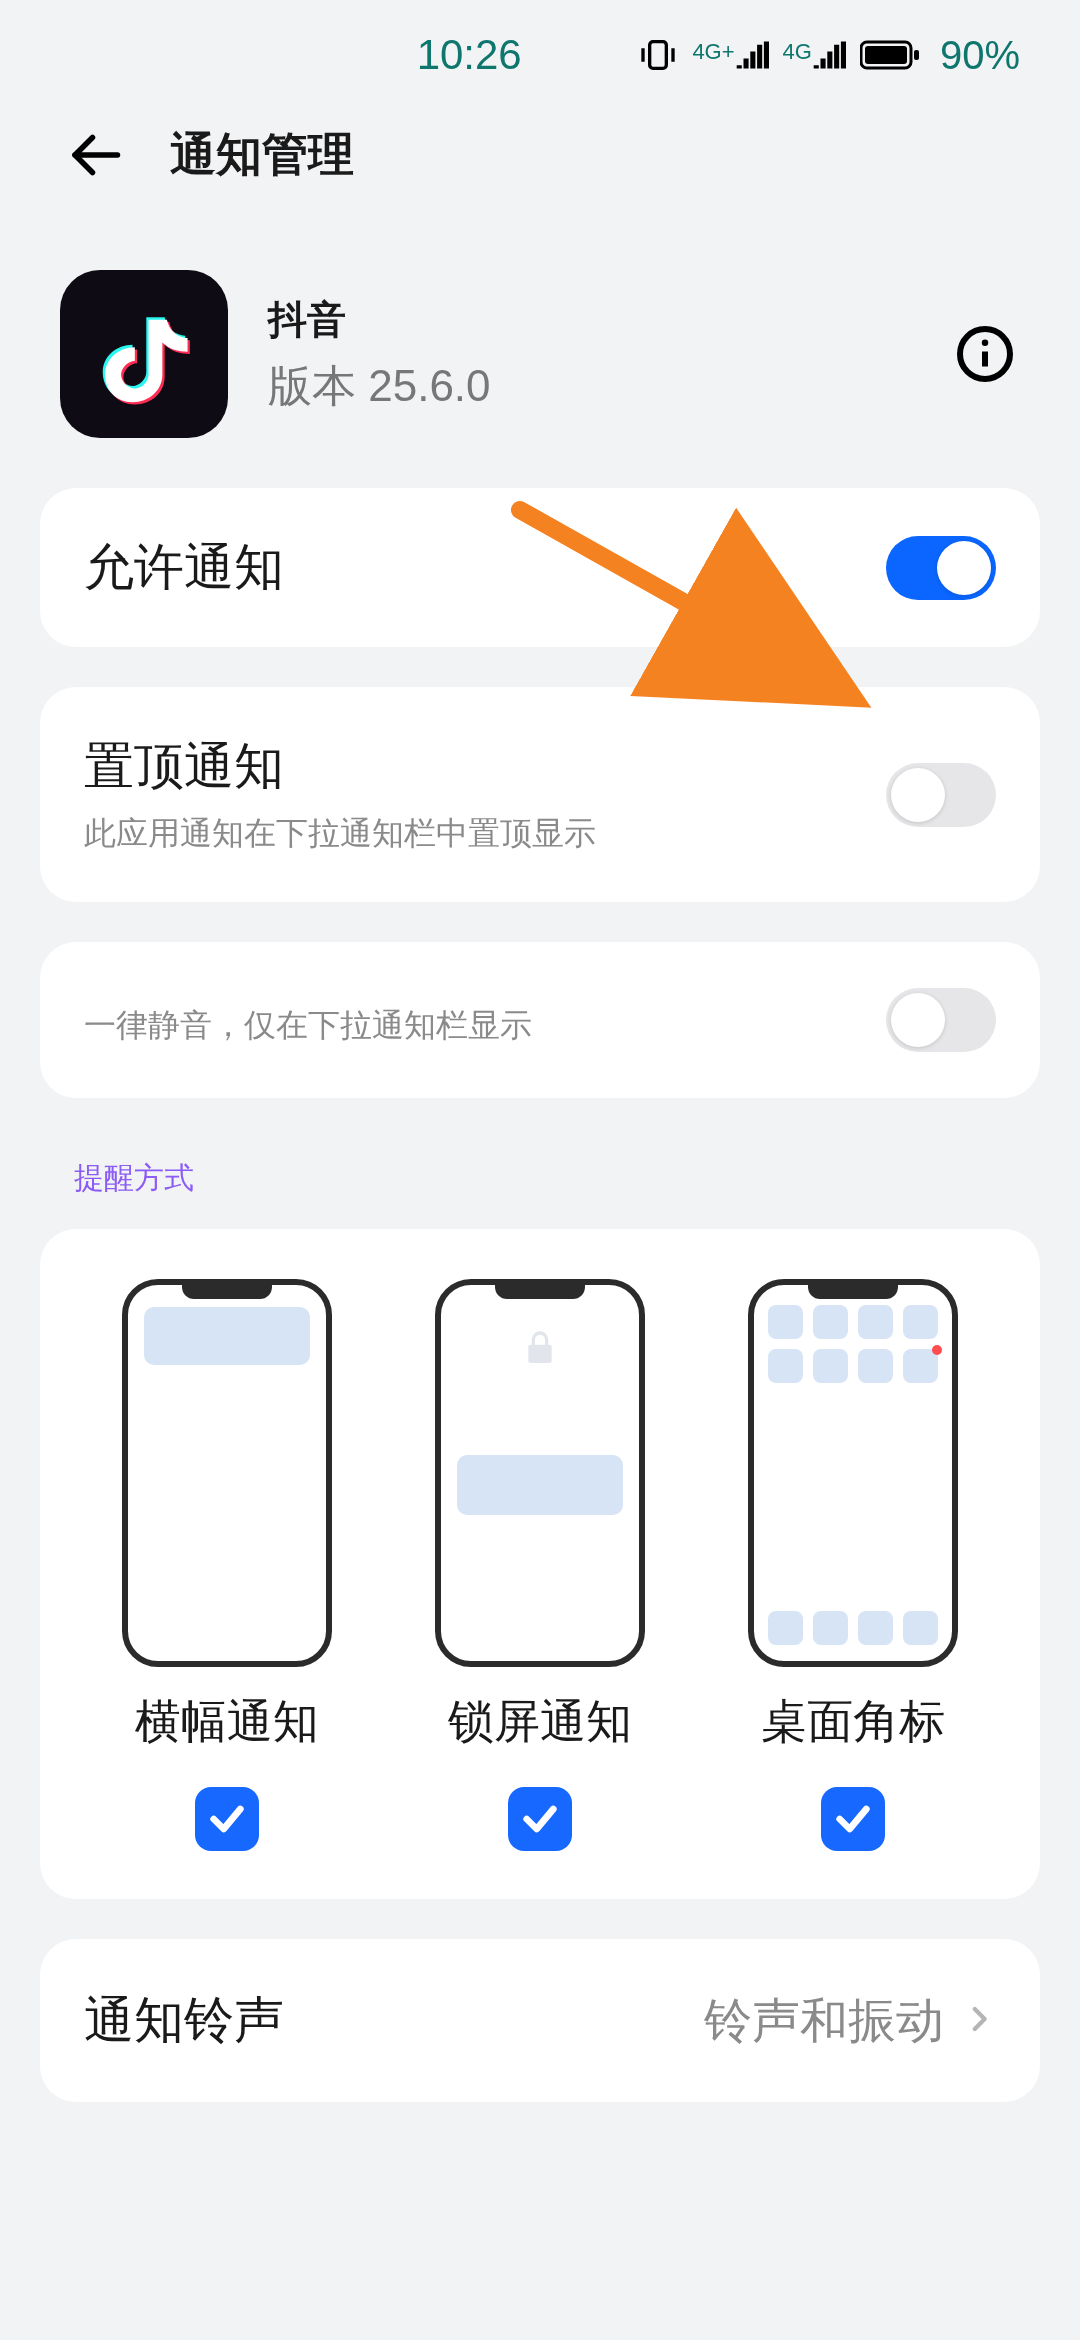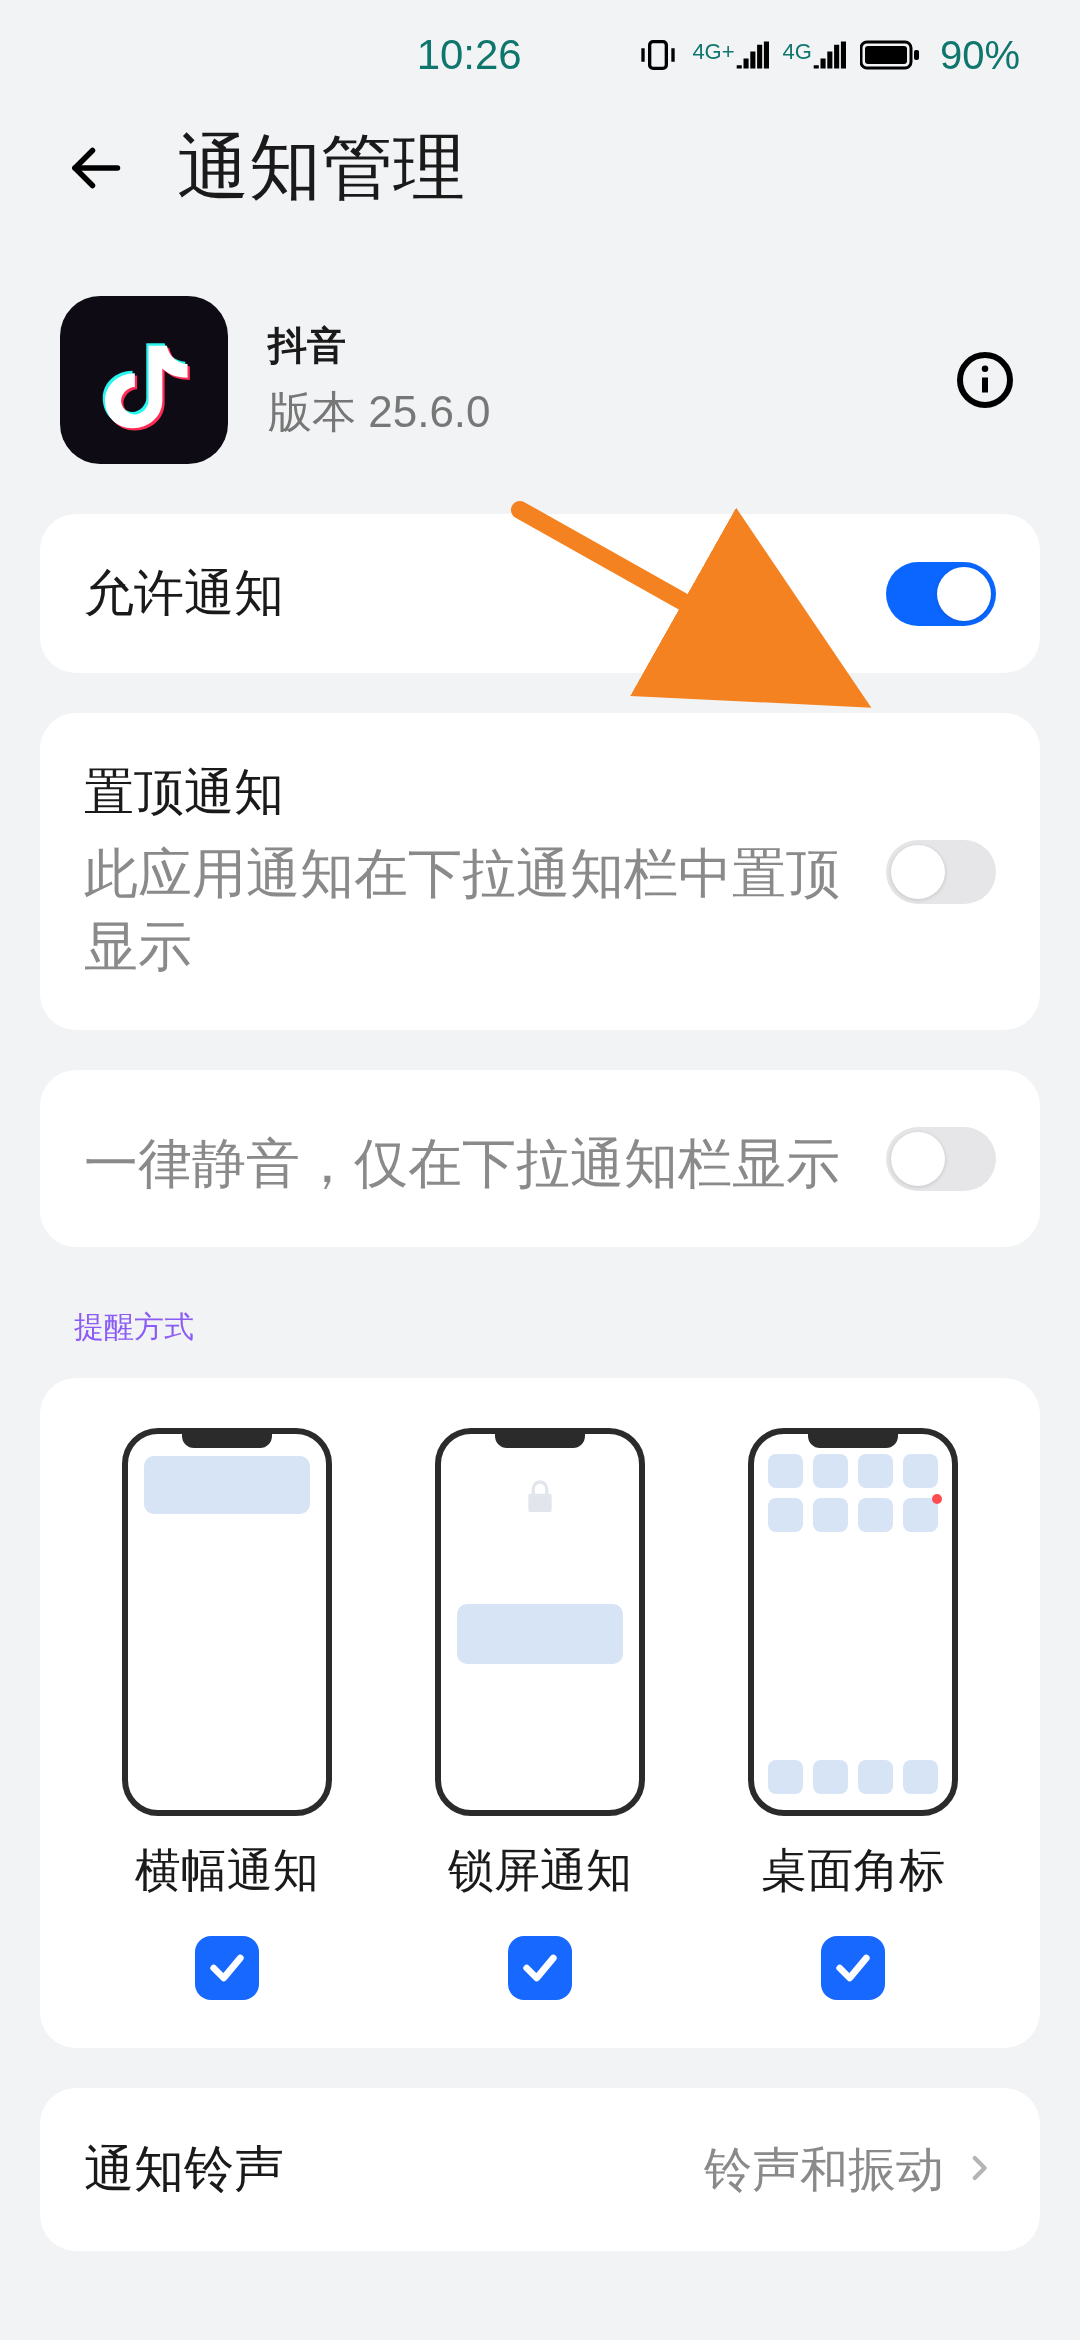--- a/index.html
+++ b/index.html
@@ -29,21 +29,21 @@
   .battery-text { font-size: 40px; margin-left: 6px; font-weight: 500;}
 
   
   .header {
     display: flex;
     align-items: center;
     padding: 10px 40px 40px 60px;
     gap: 40px;
   }
   .back-btn { width: 70px; height: 70px; display: flex; align-items: center; justify-content: center; }
-  .header-title { font-size: 72px; font-weight: 400; margin-left: 7px; }
+  .header-title { font-size: 46px; font-weight: 700; }
 
   
   .app-row {
     display: flex;
     align-items: center;
     padding: 40px 60px 50px 60px;
     gap: 40px;
   }
   .app-icon {
     width: 168px; height: 168px;
@@ -65,21 +65,21 @@
     overflow: hidden;
   }
   .row {
     display: flex;
     align-items: center;
     padding: 46px 44px;
     min-height: 120px;
   }
   .row-text { flex: 1; }
   .row-title { font-size: 50px; font-weight: 500; }
-  .row-sub { font-size: 54px; color: #8a8a8a; margin-top: 12px; }
+  .row-sub { font-size: 32px; color: #8a8a8a; margin-top: 12px; }
 
   
   .toggle {
     width: 110px; height: 64px; border-radius: 40px;
     position: relative; flex-shrink: 0;
   }
   .toggle .knob {
     position: absolute; top: 5px; width: 54px; height: 54px;
     border-radius: 50%; background: #fff;
     box-shadow: 0 1px 4px rgba(0,0,0,0.15);

